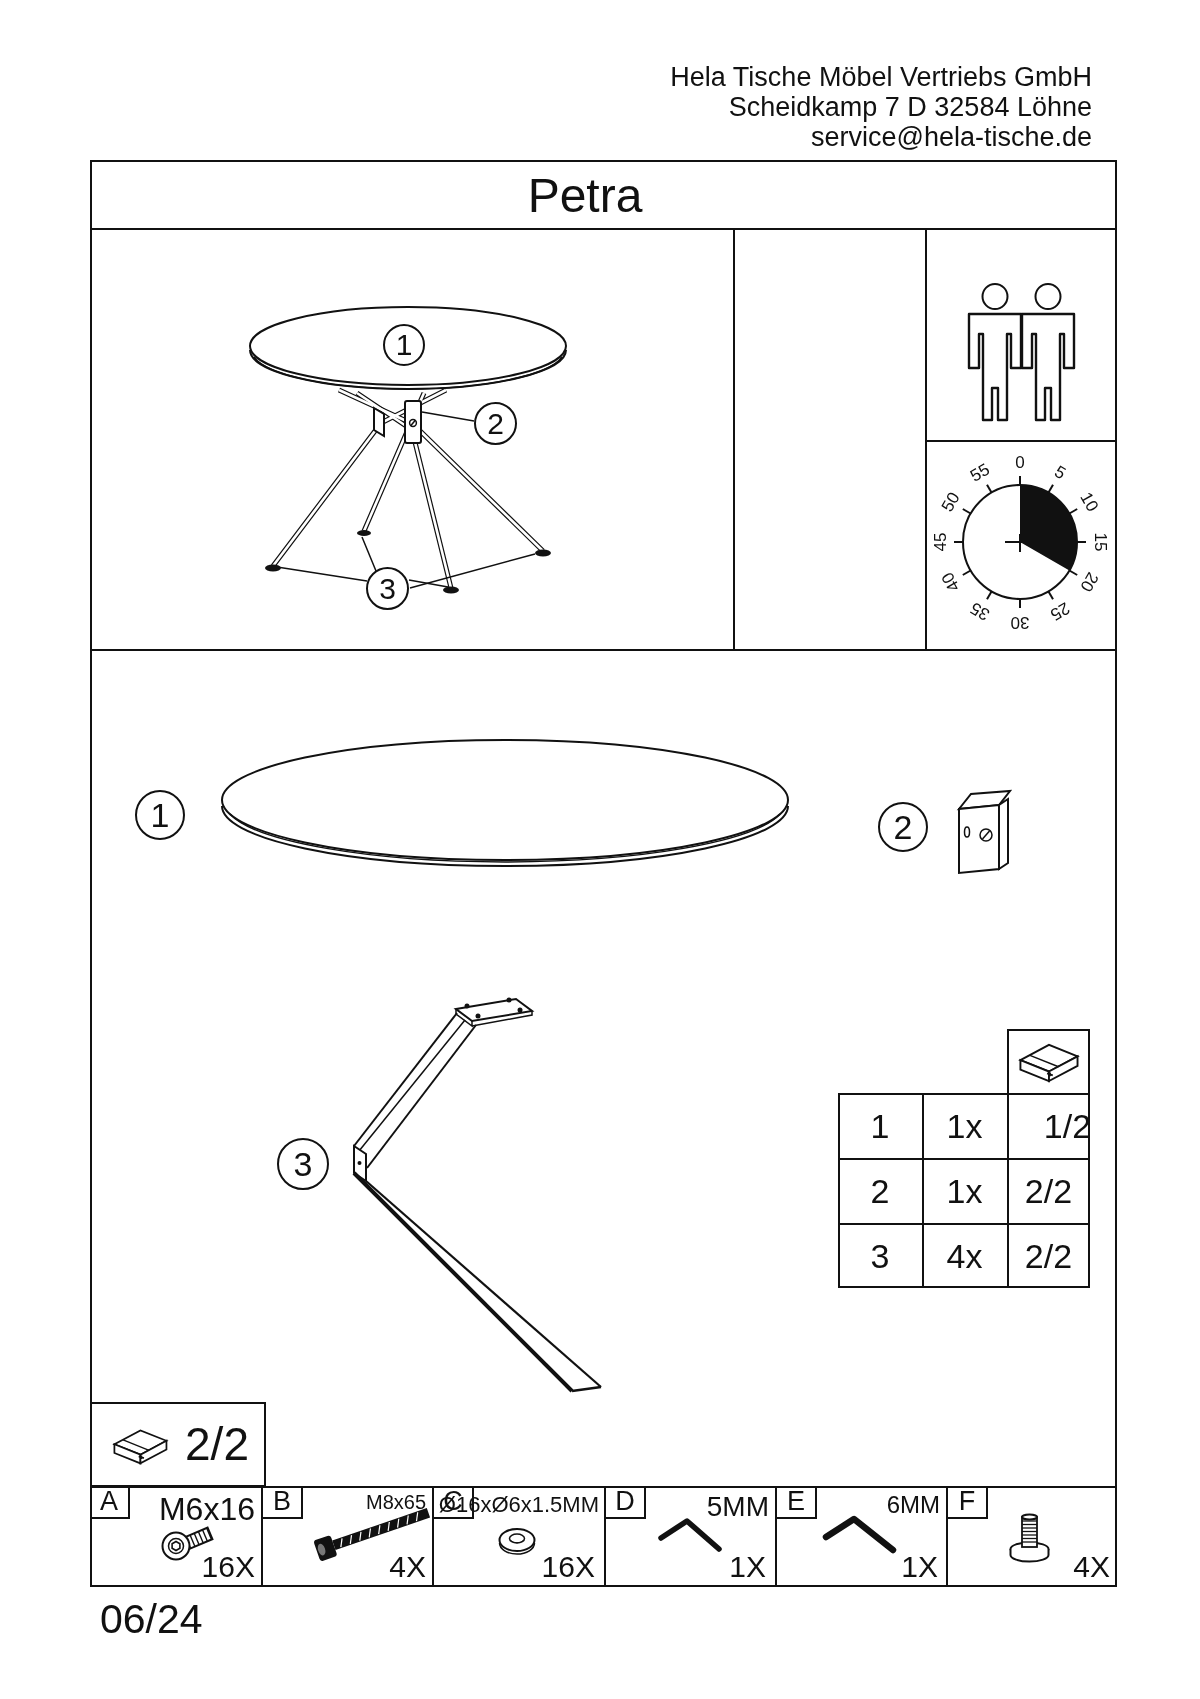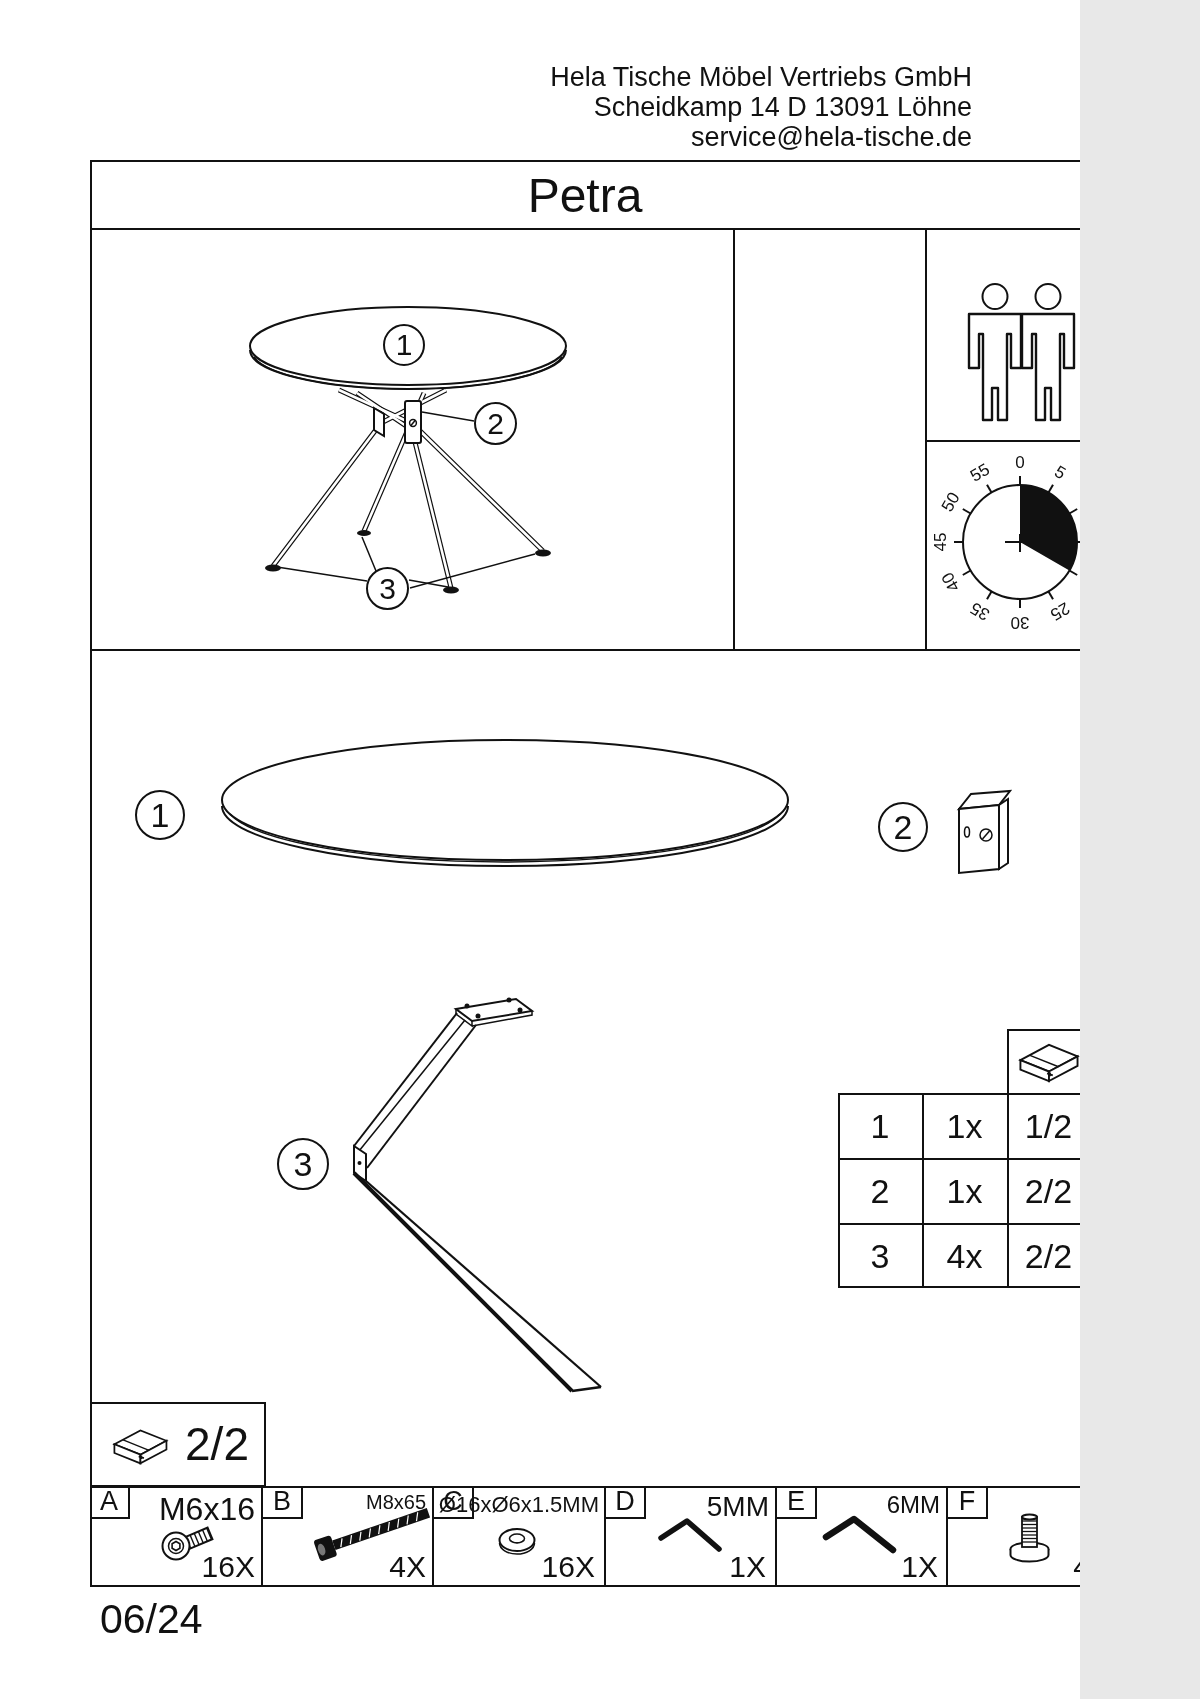--- a/index.html
+++ b/index.html
@@ -1,16 +1,16 @@
 <!DOCTYPE html>
 <html><head>
 <meta charset="utf-8">
 <style>
   html,body{margin:0;padding:0;background:#e8e8e8;}
-  #page{position:relative;width:1080px;height:1699px;background:#ffffff;
+  #page{position:relative;width:1200px;height:1699px;background:#ffffff;
         font-family:"Liberation Sans",sans-serif;color:#111;overflow:hidden;}
   .abs{position:absolute;}
   .ln{position:absolute;background:#111;}
   .box{position:absolute;border:2px solid #111;box-sizing:border-box;background:#fff;}
   .circ{position:absolute;border:2.5px solid #111;border-radius:50%;box-sizing:border-box;
         display:flex;align-items:center;justify-content:center;background:#fff;}
   .txt{position:absolute;white-space:nowrap;}
   .ctr{display:flex;align-items:center;justify-content:center;}
   .rt{text-align:right;}
   svg{position:absolute;overflow:visible;}
@@ -20,21 +20,21 @@
   .s2w{stroke:#111;stroke-width:2;fill:#fff;}
   .thin{stroke:#111;stroke-width:1.5;fill:none;}
 </style>
 </head>
 <body>
 
 <div id="page">
 
   <div class="txt rt" style="right:108px;top:62px;font-size:27px;line-height:30px;">
     <div>Hela Tische Möbel Vertriebs GmbH</div>
-    <div>Scheidkamp 14 D 13091 Löhne</div>
+    <div>Scheidkamp 7 D 32584 Löhne</div>
     <div>service@hela-tische.de</div>
   </div>
 
   <div class="box" style="left:90px;top:160px;width:1027px;height:1427px;"></div>
   <div class="ln" style="left:90px;top:228px;width:1027px;height:2px;"></div>
   <div class="ln" style="left:90px;top:649px;width:1027px;height:2px;"></div>
   <div class="ln" style="left:733px;top:228px;width:2px;height:423px;"></div>
   <div class="ln" style="left:925px;top:228px;width:2px;height:423px;"></div>
   <div class="ln" style="left:925px;top:440px;width:192px;height:2px;"></div>
   <div class="ln" style="left:90px;top:1486px;width:1027px;height:2px;"></div>
@@ -176,21 +176,21 @@
         </g>
     </svg>
   </div>
   <div class="box" style="left:838px;top:1093px;width:252px;height:195px;"></div>
   <div class="ln" style="left:922px;top:1093px;width:2px;height:195px;"></div>
   <div class="ln" style="left:1007px;top:1093px;width:2px;height:195px;"></div>
   <div class="ln" style="left:838px;top:1158px;width:252px;height:2px;"></div>
   <div class="ln" style="left:838px;top:1223px;width:252px;height:2px;"></div>
   <div class="txt ctr" style="left:840px;top:1105px;width:80px;height:42px;font-size:34px;">1</div>
   <div class="txt ctr" style="left:924px;top:1105px;width:81px;height:42px;font-size:34px;">1x</div>
-  <div class="txt ctr" style="left:1009px;top:1105px;width:79px;height:42px;font-size:34px;">1/2</div>
+  <div class="txt ctr" style="left:1009px;top:1105px;width:79px;height:42px;font-size:34px;padding-left:19px;">1/2</div>
   <div class="txt ctr" style="left:840px;top:1170px;width:80px;height:42px;font-size:34px;">2</div>
   <div class="txt ctr" style="left:924px;top:1170px;width:81px;height:42px;font-size:34px;">1x</div>
   <div class="txt ctr" style="left:1009px;top:1170px;width:79px;height:42px;font-size:34px;">2/2</div>
   <div class="txt ctr" style="left:840px;top:1235px;width:80px;height:42px;font-size:34px;">3</div>
   <div class="txt ctr" style="left:924px;top:1235px;width:81px;height:42px;font-size:34px;">4x</div>
   <div class="txt ctr" style="left:1009px;top:1235px;width:79px;height:42px;font-size:34px;">2/2</div>
 
   <div class="box" style="left:90px;top:1402px;width:176px;height:85px;">
     <svg width="72" height="58" viewBox="0 0 83 64" style="left:12px;top:13px;">
       <path d="M12,30 L42,14 L72,26 L42,42 Z" class="s2w"></path>

